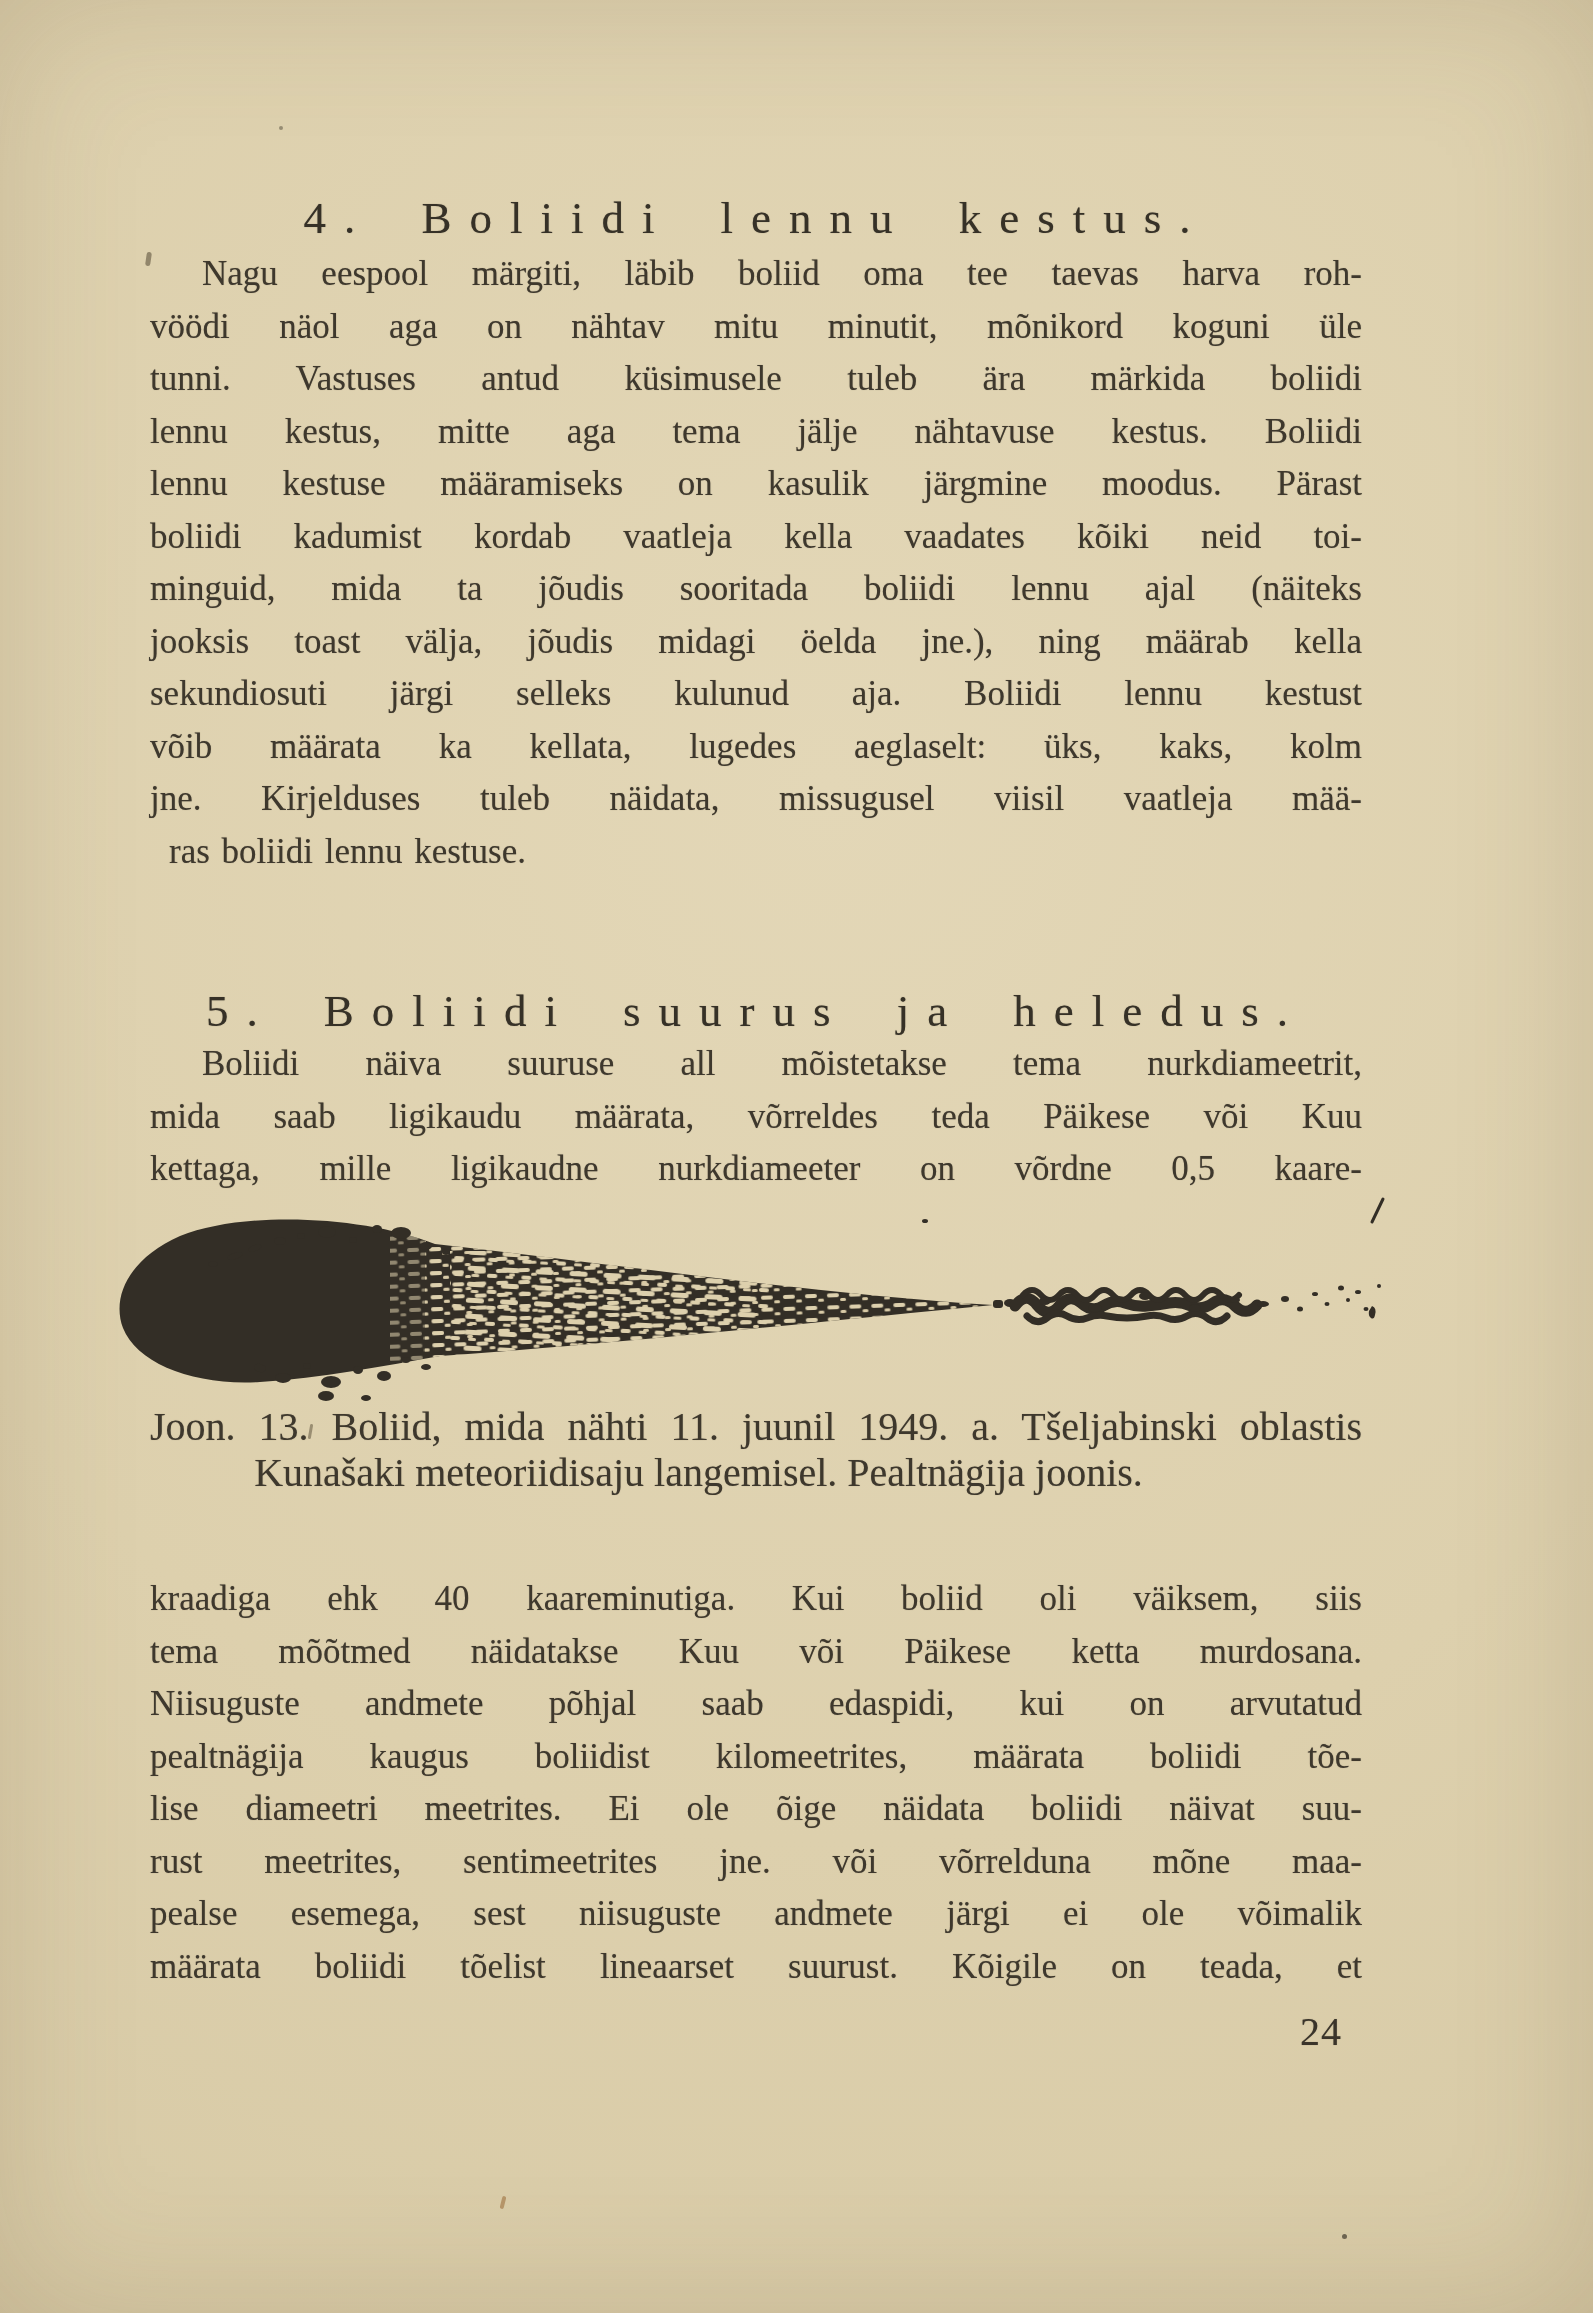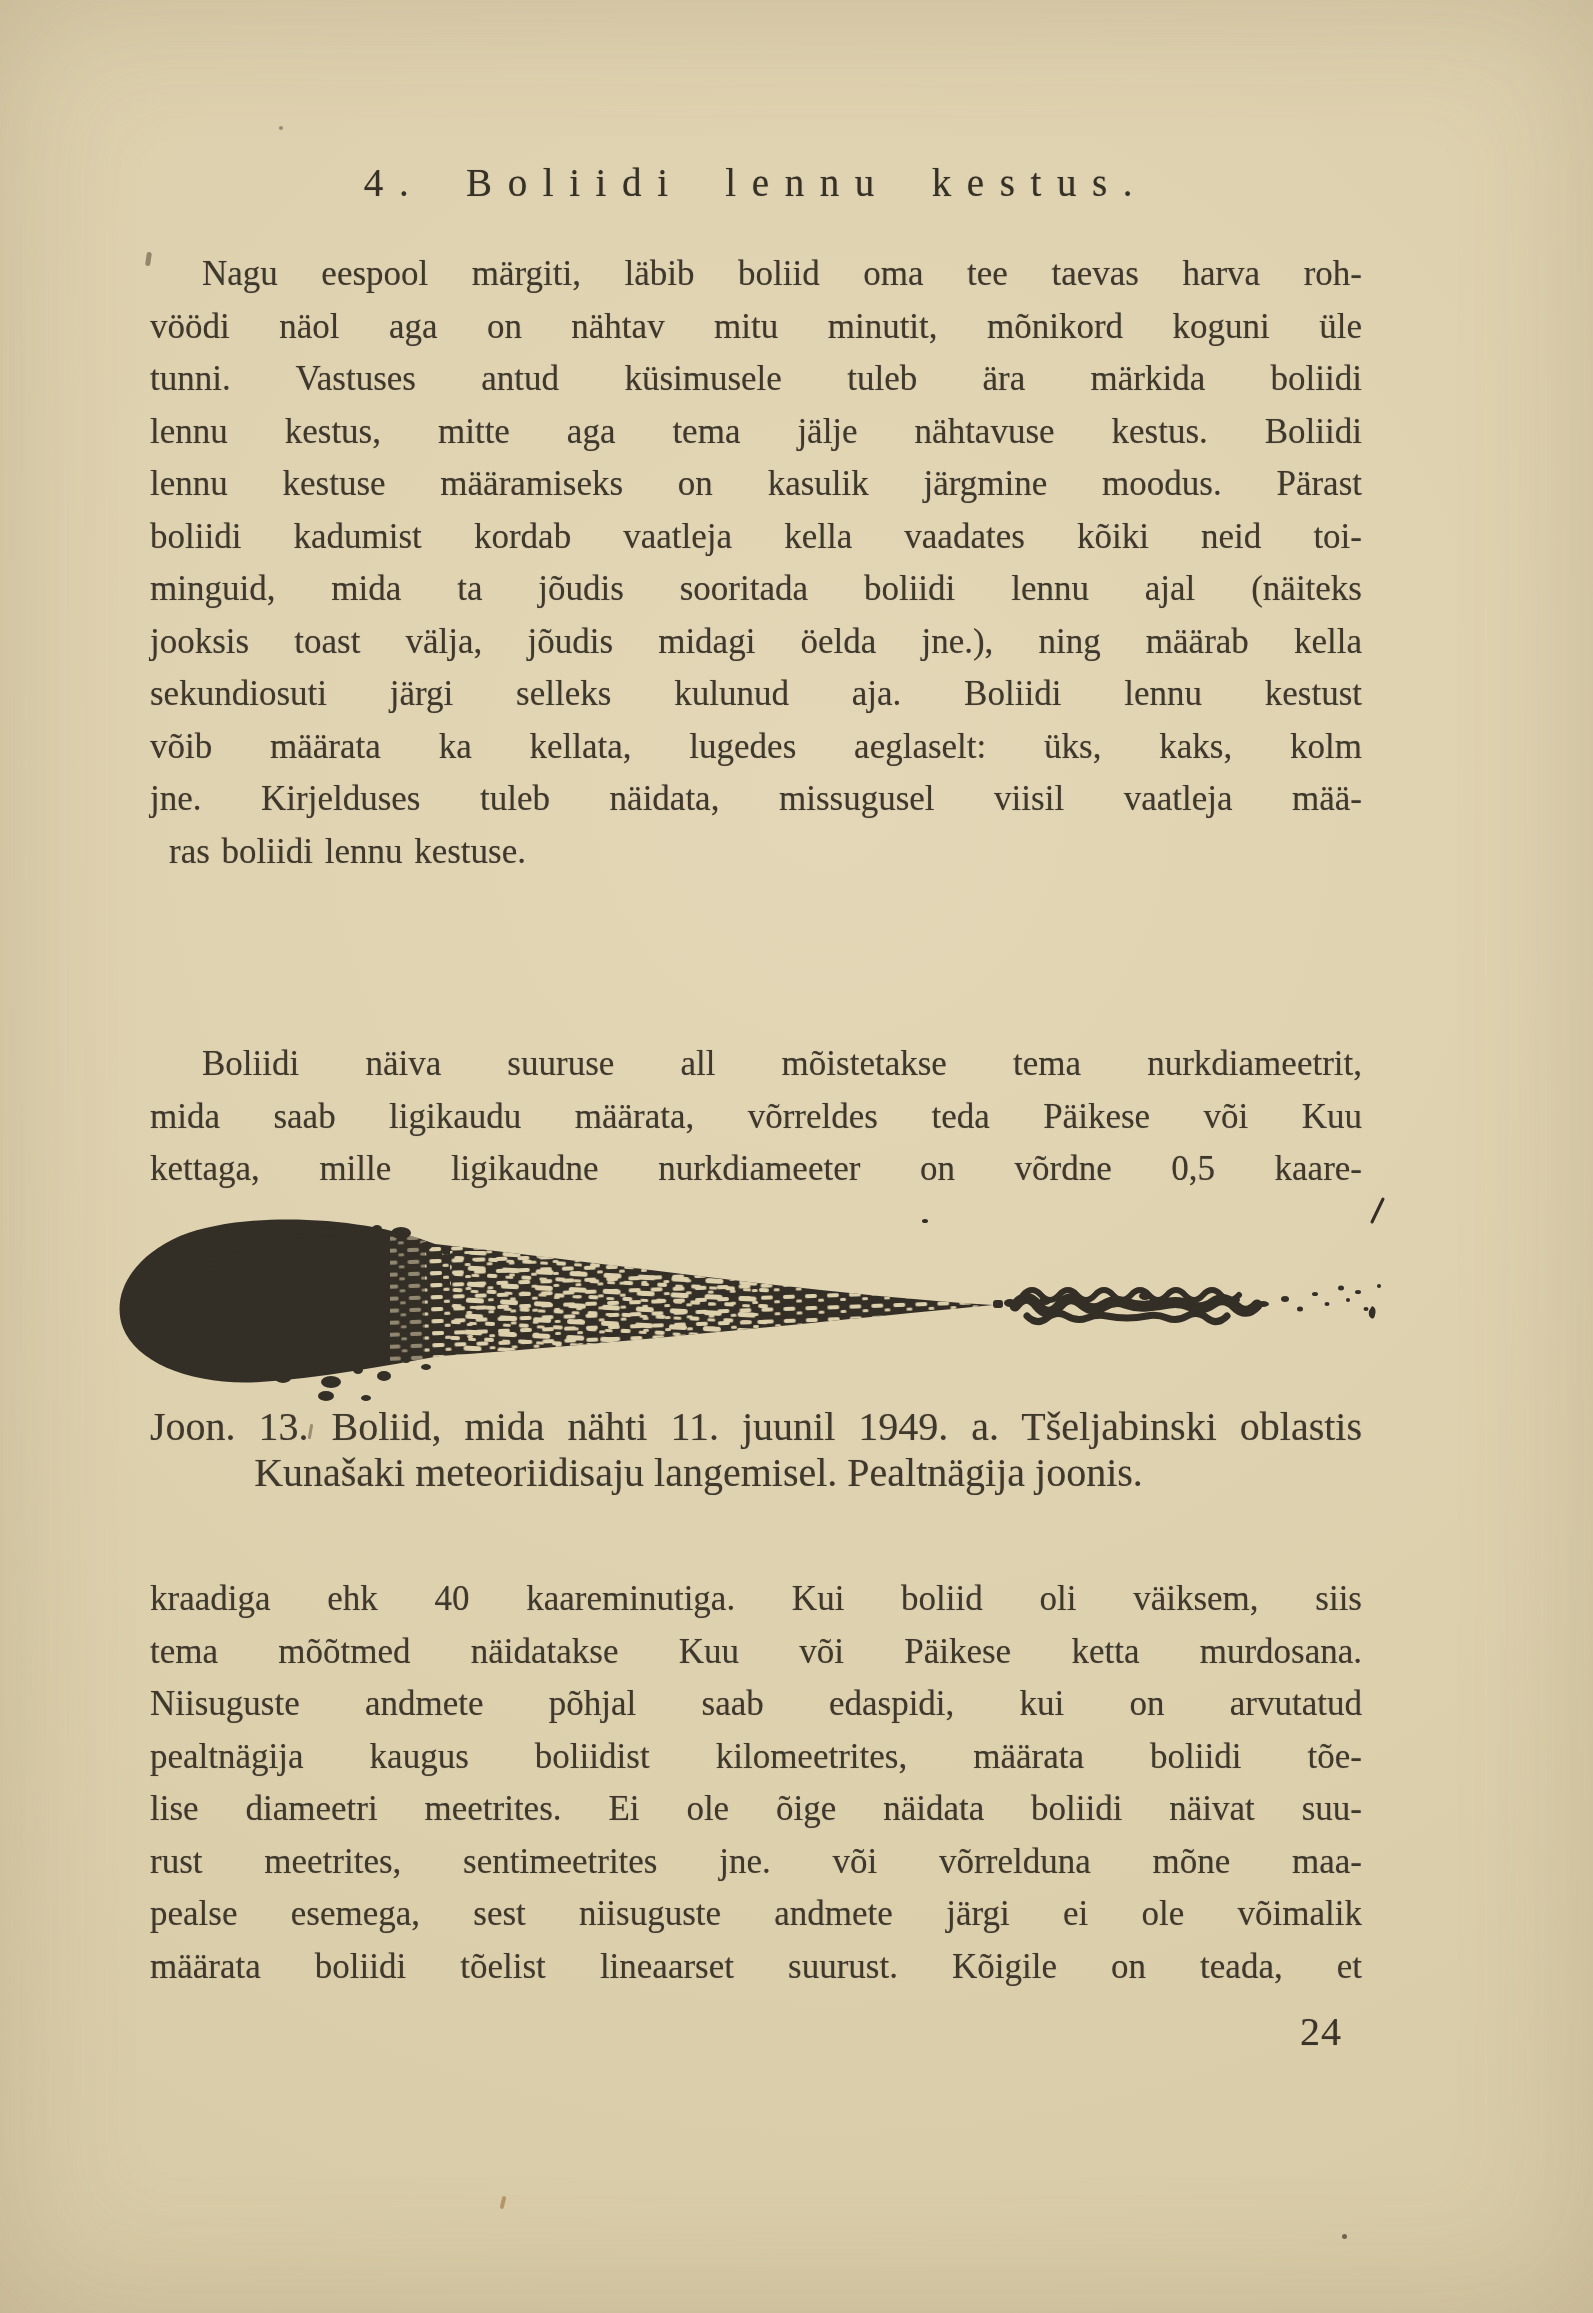--- a/index.html
+++ b/index.html
@@ -9,23 +9,24 @@
     position:relative;width:1593px;height:2313px;overflow:hidden;
     background:
       radial-gradient(130% 95% at 52% 34%, #e3d7b7 0%, #ddd0ad 48%, #d4c6a1 100%);
     box-shadow: inset 0 0 140px rgba(108,92,58,.20);
     font-family:"Liberation Serif","DejaVu Serif",serif;
     color:#3c362c;
   }
 
   .heading{
     position:absolute;left:150px;width:1212px;
-    text-align:center;font-size:39px;line-height:40px;
+    text-align:center;font-size:45px;line-height:40px;
     letter-spacing:.40em;word-spacing:.42em;color:#363127;
     text-shadow:0 0 1px rgba(54,49,39,.45);
+    margin-top:35px;
   }
   #sec4-heading{top:163px;}
   #sec5-heading{top:956px;}
 
   .para{
     position:absolute;left:150px;width:1212px;
     font-size:35px;line-height:52.5px;color:#3e382d;
     word-spacing:3px;
     text-shadow:0 0 1px rgba(62,56,45,.40);
   }
@@ -81,20 +82,21 @@
       <div class="line">lennu kestuse määramiseks on kasulik järgmine moodus. Pärast</div>
       <div class="line">boliidi kadumist kordab vaatleja kella vaadates kõiki neid toi-</div>
       <div class="line">minguid, mida ta jõudis sooritada boliidi lennu ajal (näiteks</div>
       <div class="line">jooksis toast välja, jõudis midagi öelda jne.), ning määrab kella</div>
       <div class="line">sekundiosuti järgi selleks kulunud aja. Boliidi lennu kestust</div>
       <div class="line">võib määrata ka kellata, lugedes aeglaselt: üks, kaks, kolm</div>
       <div class="line">jne. Kirjelduses tuleb näidata, missugusel viisil vaatleja mää-</div>
       <div class="line nojust">ras boliidi lennu kestuse.</div>
     </div>
 
+  <div class="heading" id="sec5-heading">5. Boliidi suurus ja heledus.</div>
 
   <div class="para" id="para-2">
       <div class="line indent">Boliidi näiva suuruse all mõistetakse tema nurkdiameetrit,</div>
       <div class="line">mida saab ligikaudu määrata, võrreldes teda Päikese või Kuu</div>
       <div class="line">kettaga, mille ligikaudne nurkdiameeter on võrdne 0,5 kaare-</div>
     </div>
 
   <div class="figure">
     <svg viewBox="0 0 1345 230" xmlns="http://www.w3.org/2000/svg">
       <defs>

